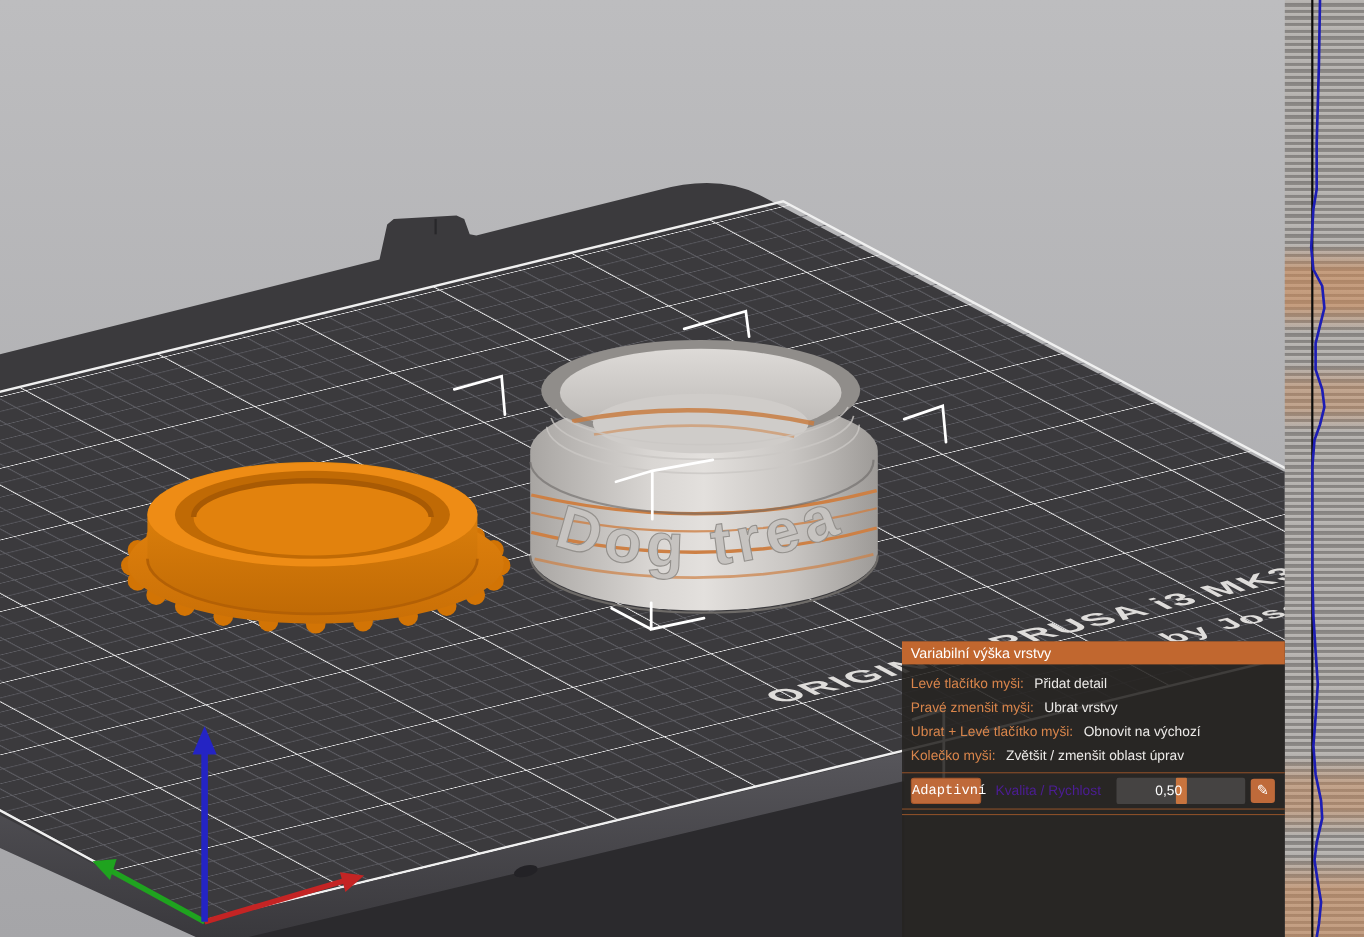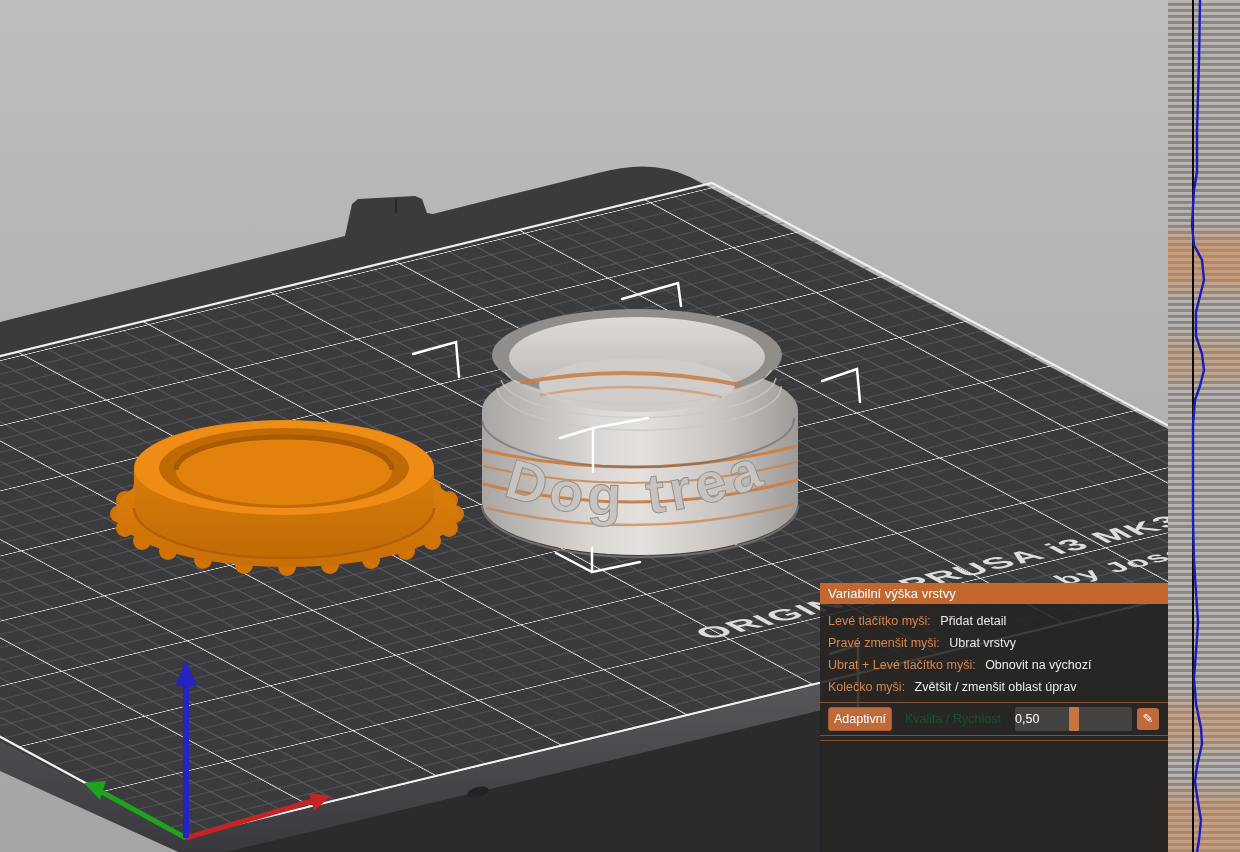--- a/index.html
+++ b/index.html
@@ -18,26 +18,26 @@
     background:rgba(37,35,33,0.88);color:#ECEAE8;font-size:12.5px;box-sizing:border-box;}
   #panel .title{height:21px;line-height:21px;background:#C1672F;color:#FFFFFF;
     font-size:13px;padding:0 8px;}
   #panel .body{padding:6px 8px 0 8px;}
   .hint{height:22px;line-height:22px;white-space:nowrap;}
   .hint .hl{color:#D9854B;}
   .hint .hv{color:#ECEAE8;margin-left:6px;}
   .sep{border:none;border-top:1px solid #8A4E28;margin:4px -8px;}
   .crow{display:grid;grid-template-columns:64px 1fr 117px 28px;align-items:center;height:24px;margin:2px 0;}
   .obtn{width:64px;height:24px;background:#BF6A3A;border:1px solid #A8582C;border-radius:3px;
-    color:#fff;font-size:12.5px;text-align:center;line-height:22px;box-sizing:border-box;cursor:pointer;}
-  .lbl{margin-left:13px;color:#14532d;}
+    color:#fff;font-size:12.5px;text-align:center;line-height:22px;box-sizing:border-box;cursor:pointer;font-family:Liberation Mono, monospace;}
+  .lbl{margin-left:13px;color:#4c1d95;}
   .track{position:relative;width:117px;height:24px;background:#454342;border-radius:2px;}
   .handle{position:absolute;top:0;width:10px;height:24px;background:#C8743E;border-radius:1px;}
   .tval{position:absolute;left:0;top:0;width:95px;height:24px;line-height:24px;
-    color:#fff;}
+    text-align:center;color:#fff;}
   .editbtn{width:22px;height:22px;margin-left:5px;background:#BF6A3A;border-radius:3px;
     color:#fff;text-align:center;line-height:22px;font-size:13px;cursor:pointer;}
   .checkbox{width:20px;height:20px;background:#575553;border-radius:2px;cursor:pointer;}
 </style>
 </head>
 <body>
 
 <div id="stage">
 
 <svg id="scene" width="1240" height="852" viewBox="0 0 1240 852">

